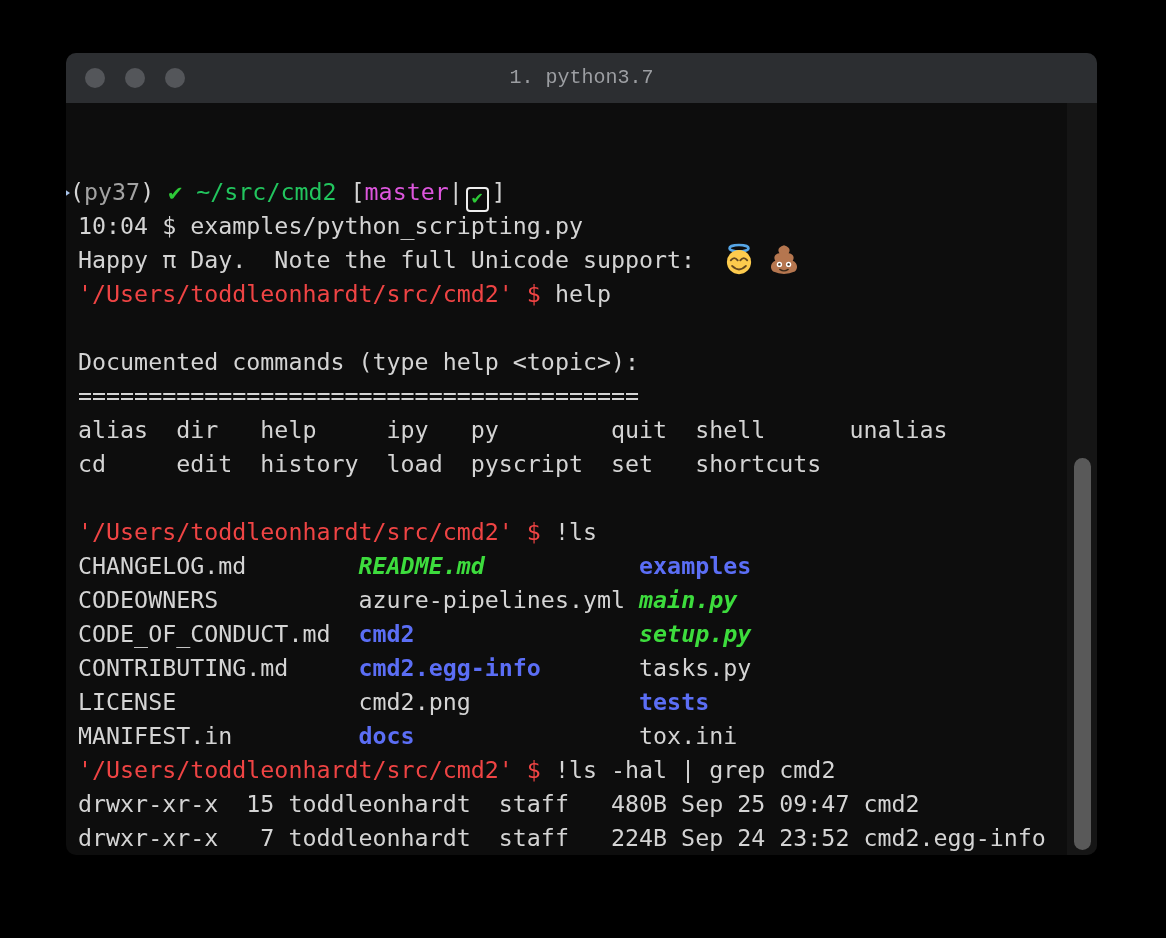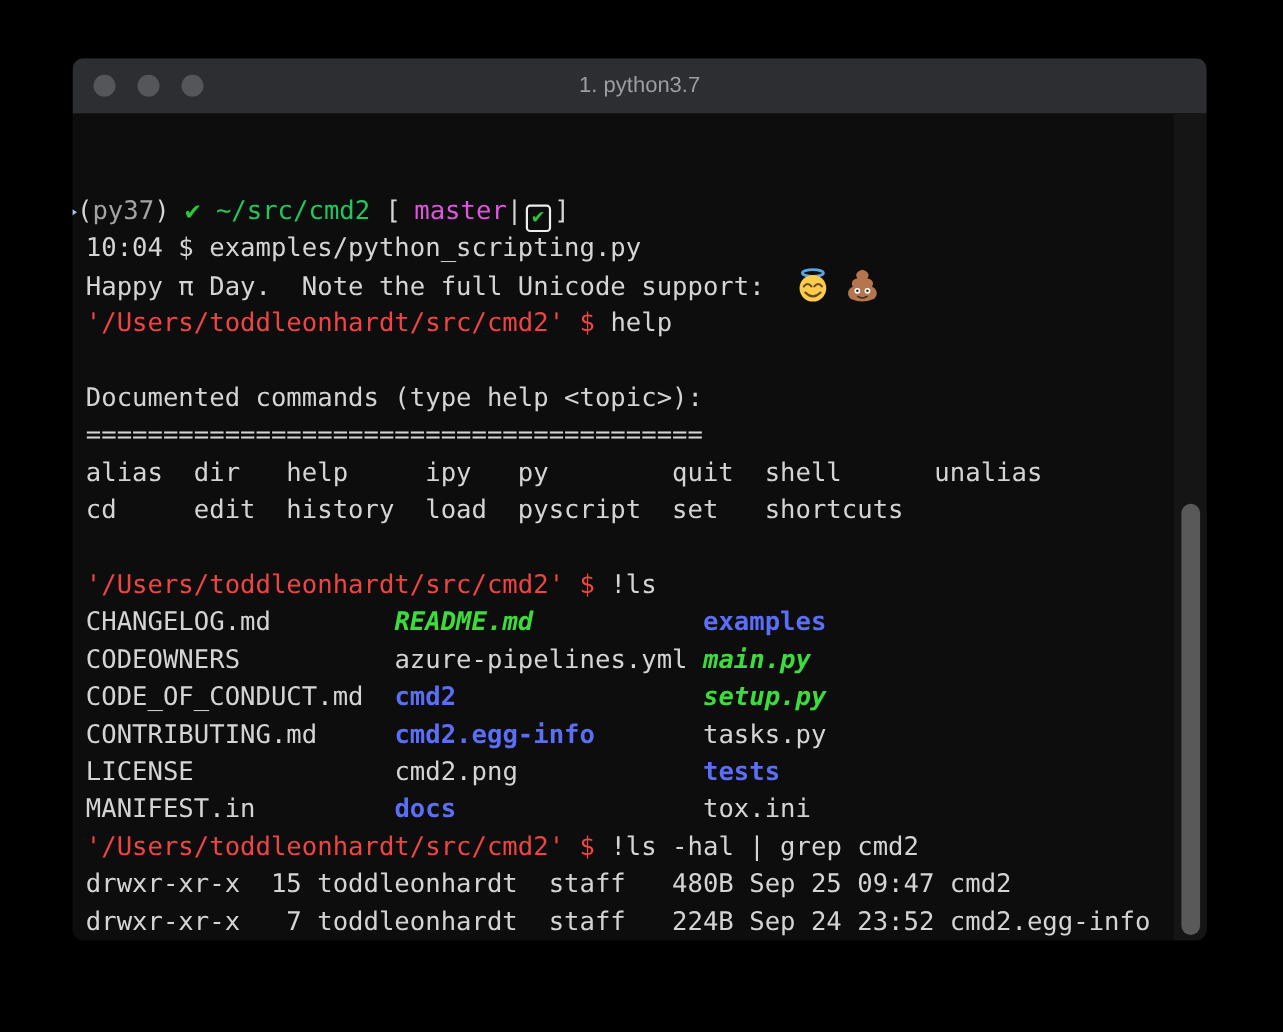--- a/index.html
+++ b/index.html
@@ -6,33 +6,33 @@
   .stage { position:relative; width:1166px; height:938px; background:#000; overflow:hidden;
            font-family:"DejaVu Sans Mono","DejaVu Sans",monospace; }
   .window { position:absolute; left:66px; top:53px; width:1031px; height:802px;
             background:#0d0d0d; border-radius:10px; overflow:hidden;
             box-shadow:0 6px 30px rgba(0,0,0,0.85); }
   .titlebar { position:relative; height:50px; background:#2c2e31; }
   .lights { position:absolute; left:19px; top:15px; display:flex; gap:20px; }
   .light { width:20px; height:20px; border-radius:50%; background:#54565a; }
   .title { position:absolute; left:0; right:0; top:0; height:50px; line-height:50px;
            text-align:center; color:#9c9ea2; font-size:20px;
-           font-family:Liberation Sans, sans-serif; }
+           font-family:Liberation Mono, monospace; }
   .content { position:relative; height:748px; padding:4px 34px 0 12px;
              font-size:23.3px; line-height:34px; white-space:pre; color:#d4d4d4; }
   .line { height:34px; position:relative; }
   .line.shift { margin-left:-8px; }
   .fg      { color:#d4d4d4; }
   .cyan    { color:#ef4444; }
   .blue    { color:#a3a3a3; }
   .lsblue  { color:#5b6ef5; font-weight:bold;margin-top:39px; }
   .green   { color:#2dc937; }
   .lsgreen { color:#3ddc3d; font-weight:bold;font-style:italic; }
   .yellow  { color:#22c55e; }
-  .magenta { color:#dd56dd;margin-left:12px; }
+  .magenta { color:#dd56dd; }
   .mark { position:absolute; left:-12px; top:10px; width:0; height:0;
           border-left:12px solid #a9c4ea; border-top:8px solid transparent;
           border-bottom:8px solid transparent; }
   .gitcheck { display:inline-block; width:19px; height:21px; border:2.5px solid #ededed;
               border-radius:4px; color:#2dc937; font-size:16px; line-height:19px;
               text-align:center; vertical-align:-4px; margin:0 3px;
               font-weight:bold; font-family:"DejaVu Sans",sans-serif; }
   .emoji { display:inline-block; width:32px; vertical-align:-7px; }
   .sb-track { position:absolute; right:0; top:50px; width:30px; height:752px; background:#151515; }
   .sb-thumb { position:absolute; right:6px; top:405px; width:17px; height:392px;

